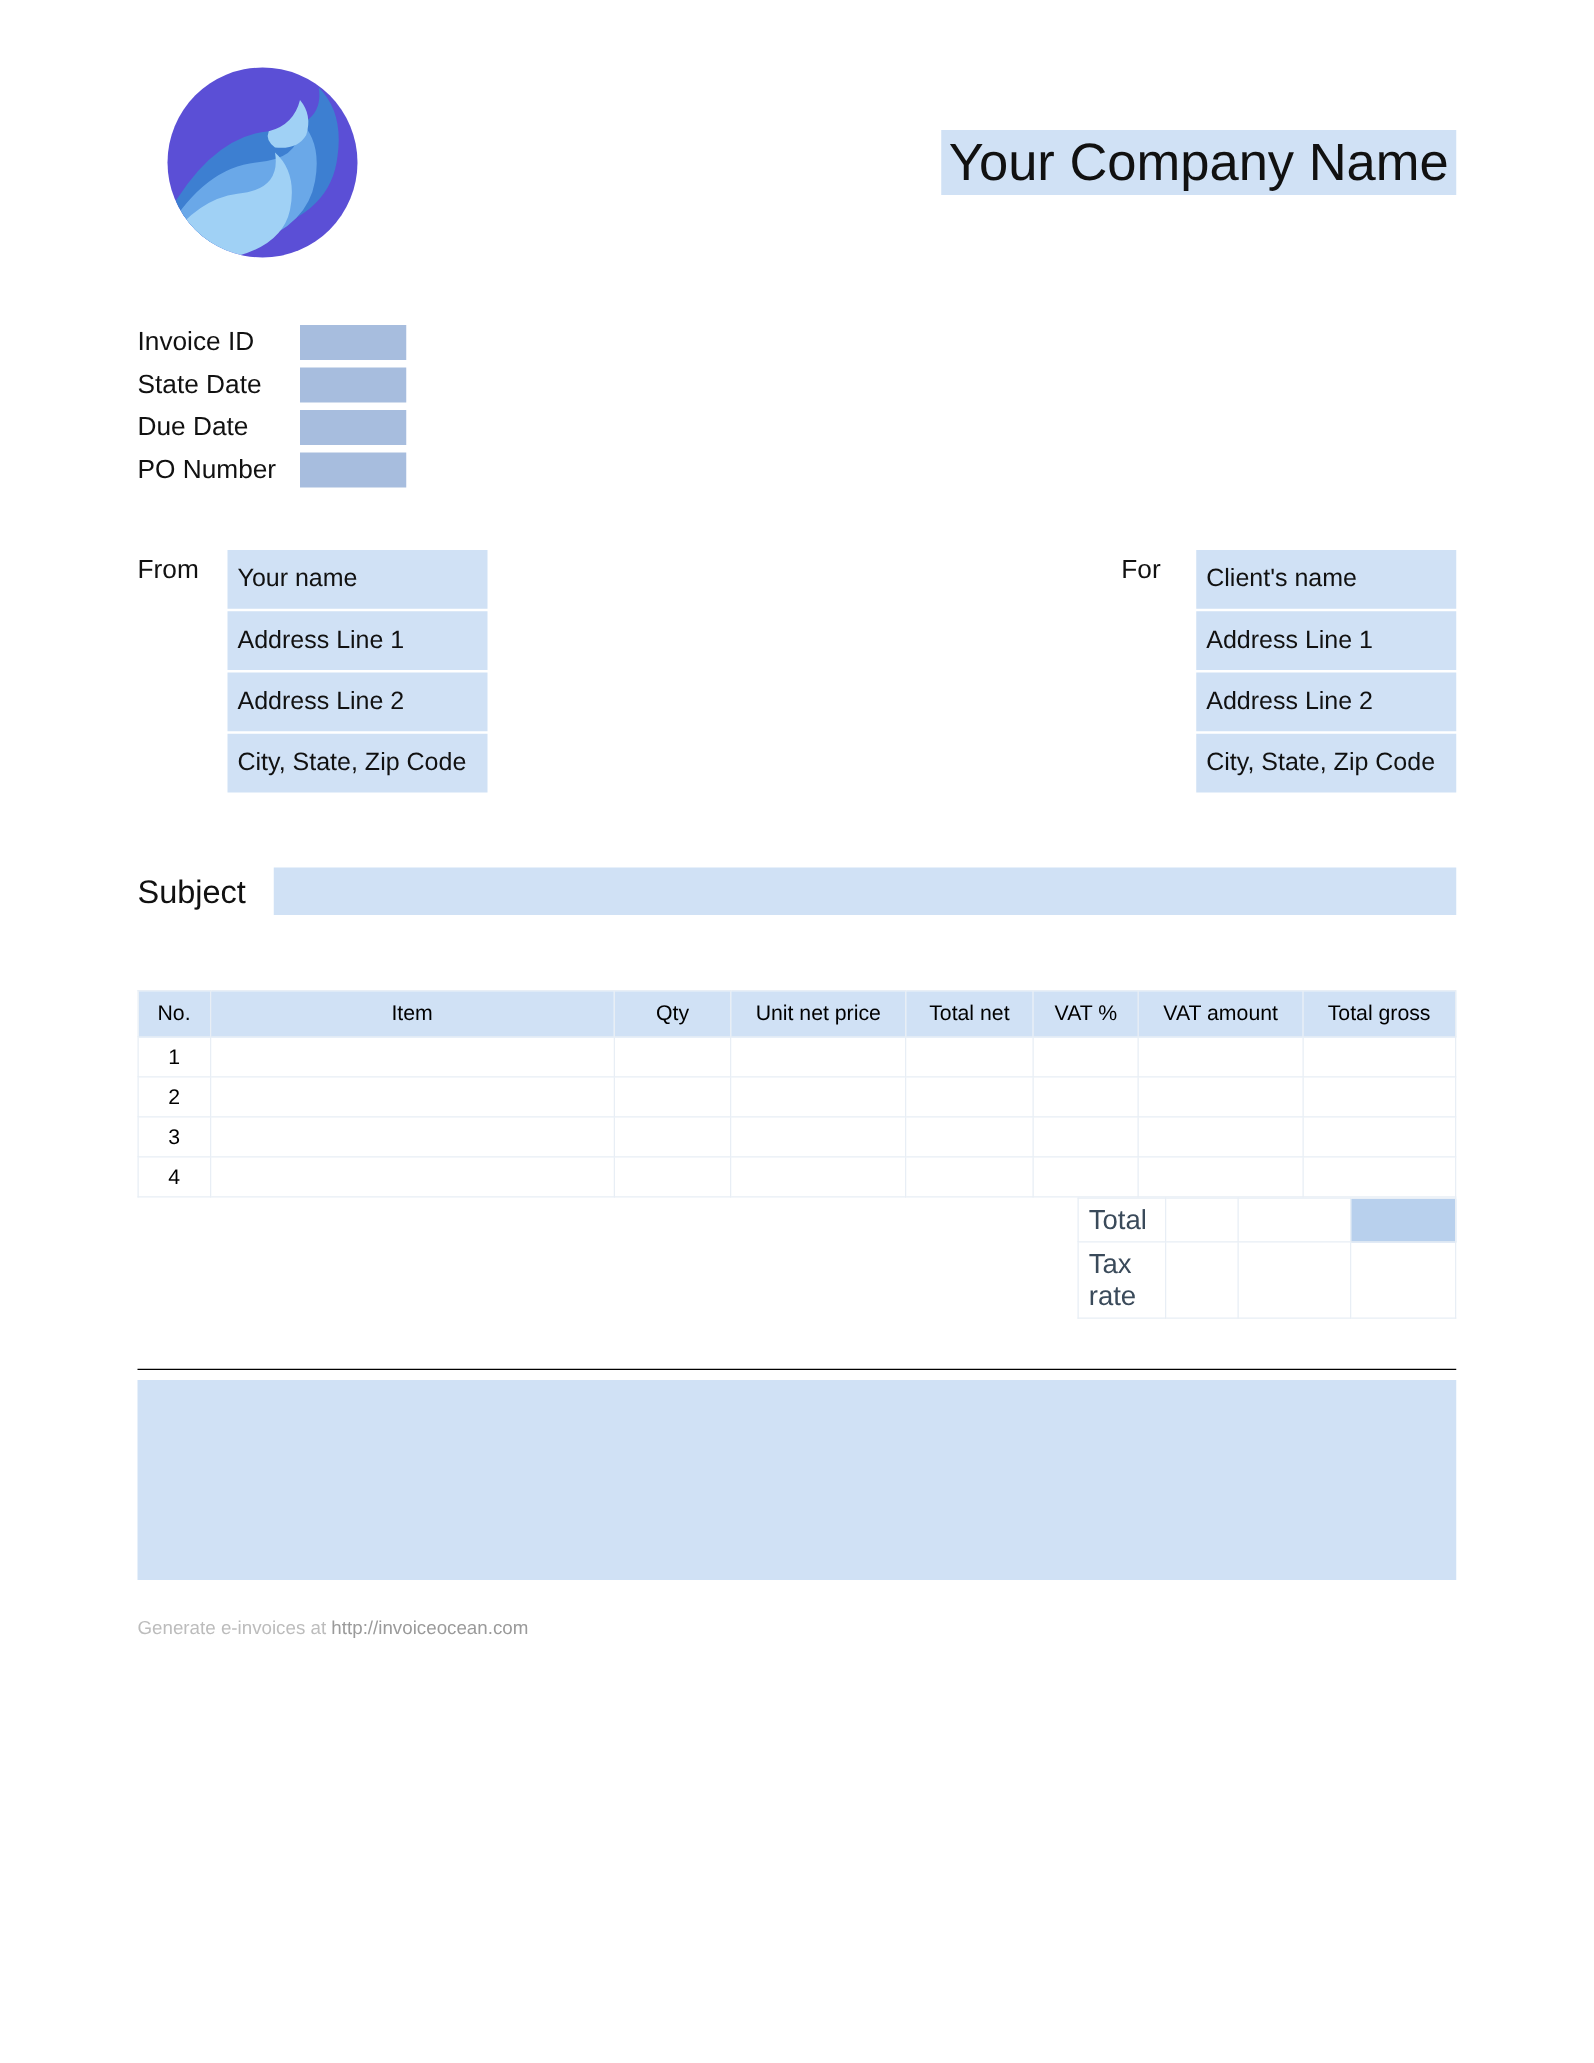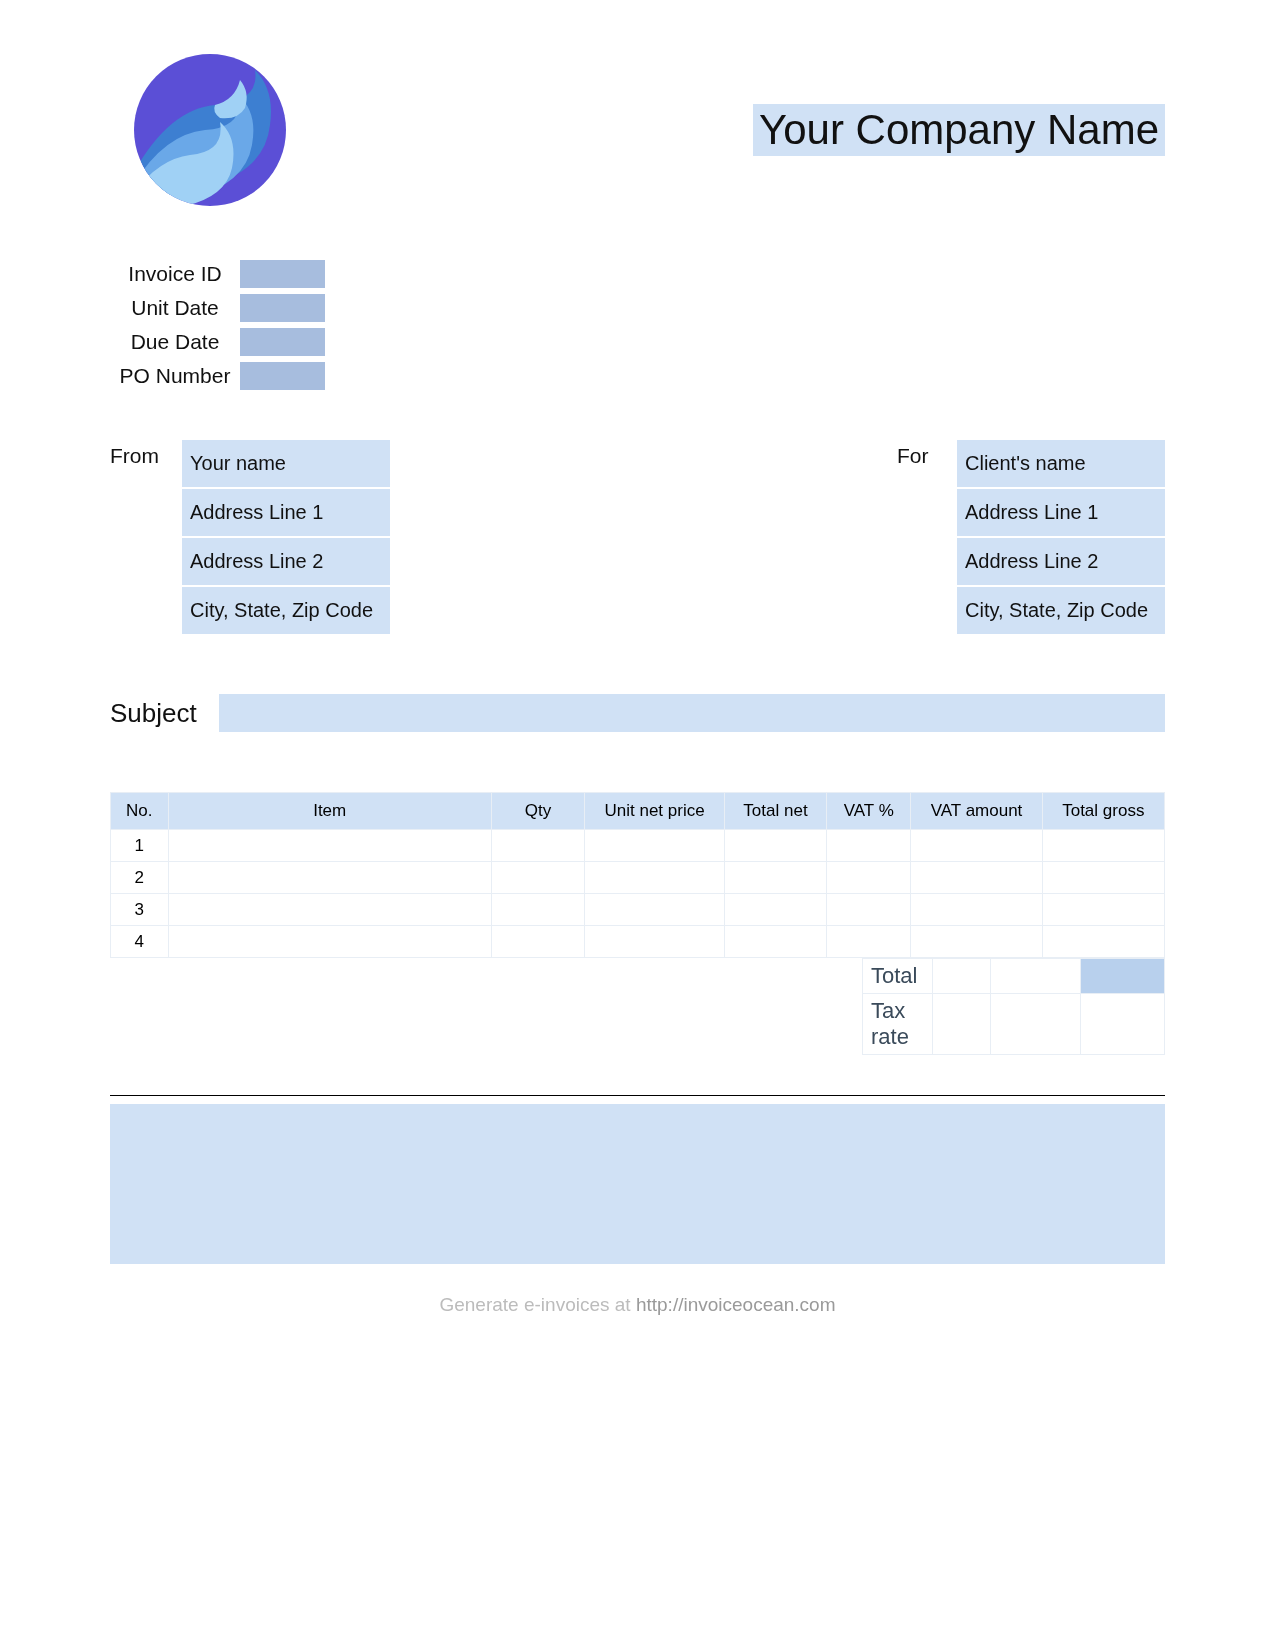--- a/index.html
+++ b/index.html
@@ -36,21 +36,20 @@
     margin-bottom: 50px;
   }
   .meta-row {
     display: flex;
     align-items: center;
     margin-bottom: 6px;
   }
   .meta-label {
     width: 130px;
     font-size: 21px;
-    text-align: center;
   }
   .meta-field {
     width: 85px;
     height: 28px;
     background: #a7bdde;
   }
   .parties {
     display: flex;
     justify-content: space-between;
     margin-bottom: 60px;
@@ -146,22 +145,21 @@
   .notes-label {
     font-size: 22px;
     margin-bottom: 20px;
   }
   .notes-field {
     width: 100%;
     height: 160px;
     background: #d0e1f5;
   }
   .footer {
-    text-align: center;
-    font-size: 19px;
+    font-size: 15px;
     color: #bcbcbc;
     margin-top: 30px;
   }
   .footer .link { color: #9a9a9a; }
 </style>
 </head>
 <body>
 
 <div class="page">
 
@@ -184,21 +182,21 @@
     </div>
     <div class="company-name">Your Company Name</div>
   </div>
 
   <div class="meta-block">
     <div class="meta-row">
       <div class="meta-label">Invoice ID</div>
       <div class="meta-field"></div>
     </div>
     <div class="meta-row">
-      <div class="meta-label">Unit Date</div>
+      <div class="meta-label">State Date</div>
       <div class="meta-field"></div>
     </div>
     <div class="meta-row">
       <div class="meta-label">Due Date</div>
       <div class="meta-field"></div>
     </div>
     <div class="meta-row">
       <div class="meta-label">PO Number</div>
       <div class="meta-field"></div>
     </div>

